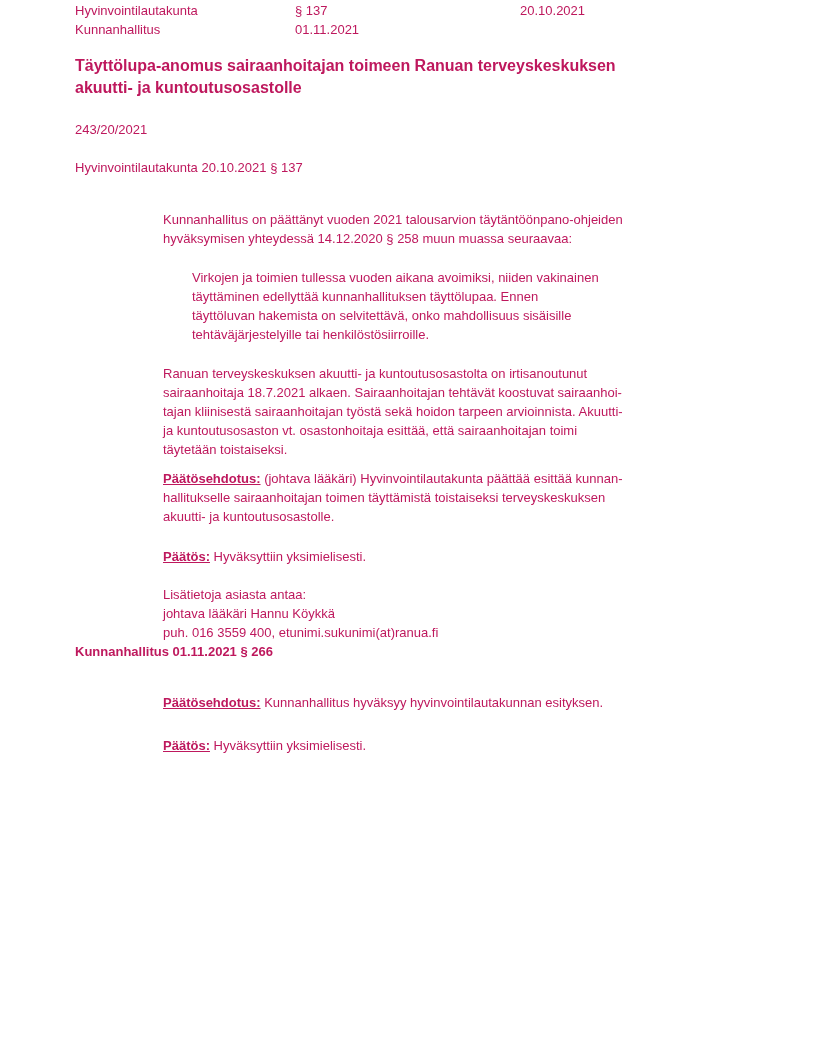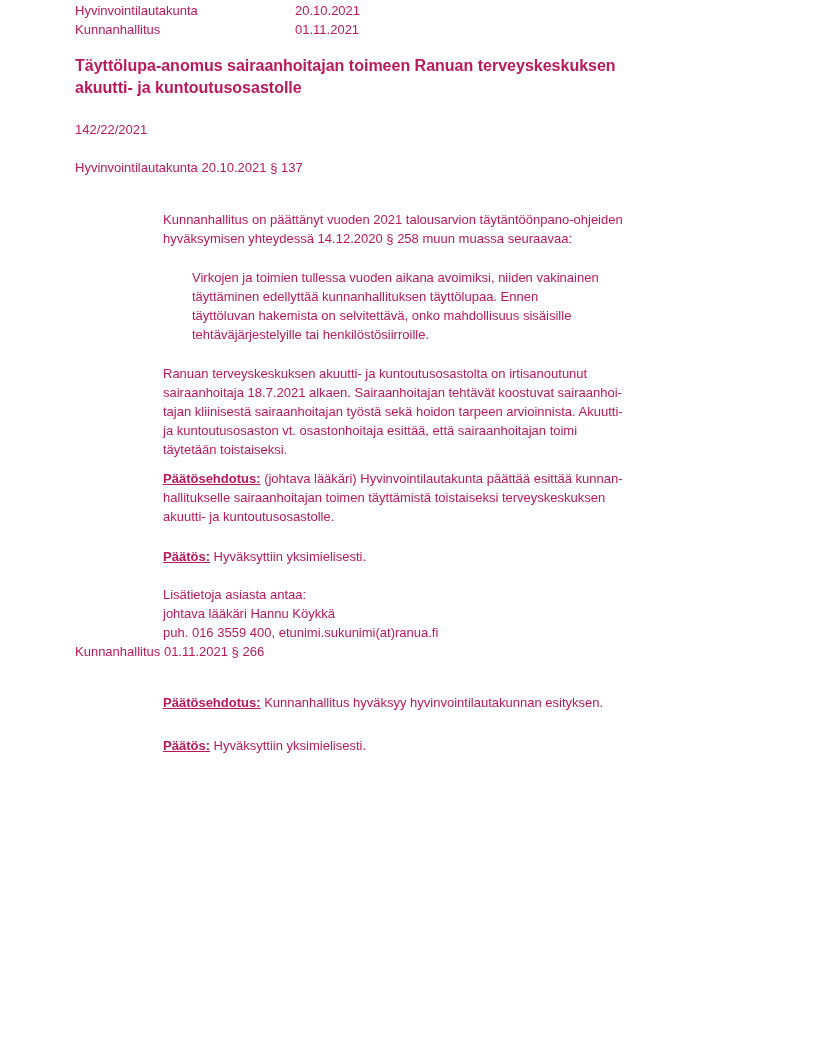--- a/index.html
+++ b/index.html
@@ -30,21 +30,21 @@
 
   .title {
     font-size: 16px;
     line-height: 22px;
     font-weight: bold;
     margin: 16px 0 0 0;
   }
 
   .case-number { margin-top: 21px; }
   .section-heading { margin-top: 19px; }
-  .section-heading-2 { margin-top: 0; }
+  .section-heading-2 { margin-top: 0; font-weight: bold; }
 
   .indent1 { margin-left: 88px; }
   .indent2 { margin-left: 117px; }
 
   .p-background { margin-top: 33px; }
   .p-quote { margin-top: 20px; }
   .p-description { margin-top: 20px; }
   .p-proposal-1 { margin-top: 10px; }
   .p-decision-1 { margin-top: 21px; }
   .p-contact { margin-top: 19px; }
@@ -57,32 +57,33 @@
   }
 </style>
 </head>
 <body>
 
 <div class="doc">
 
   <div class="header-table">
     <div class="hrow">
       <span class="hcell-org">Hyvinvointilautakunta</span>
+      <span class="hcell-section">§ 137</span>
       <span class="hcell-date">20.10.2021</span>
     </div>
     <div class="hrow">
       <span class="hcell-org">Kunnanhallitus</span>
       <span class="hcell-date">01.11.2021</span>
     </div>
   </div>
 
   <h1 class="title pre">Täyttölupa-anomus sairaanhoitajan toimeen Ranuan terveyskeskuksen
 akuutti- ja kuntoutusosastolle</h1>
 
-  <div class="case-number">142/22/2021</div>
+  <div class="case-number">243/20/2021</div>
 
   <div class="section-heading">Hyvinvointilautakunta 20.10.2021 § 137</div>
 
   <div class="indent1 pre p-background">Kunnanhallitus on päättänyt vuoden 2021 talousarvion täytäntöönpano-ohjeiden
 hyväksymisen yhteydessä 14.12.2020 § 258 muun muassa seuraavaa:</div>
 
   <div class="indent2 pre p-quote">Virkojen ja toimien tullessa vuoden aikana avoimiksi, niiden vakinainen
 täyttäminen edellyttää kunnanhallituksen täyttölupaa. Ennen
 täyttöluvan hakemista on selvitettävä, onko mahdollisuus sisäisille
 tehtäväjärjestelyille tai henkilöstösiirroille.</div>

